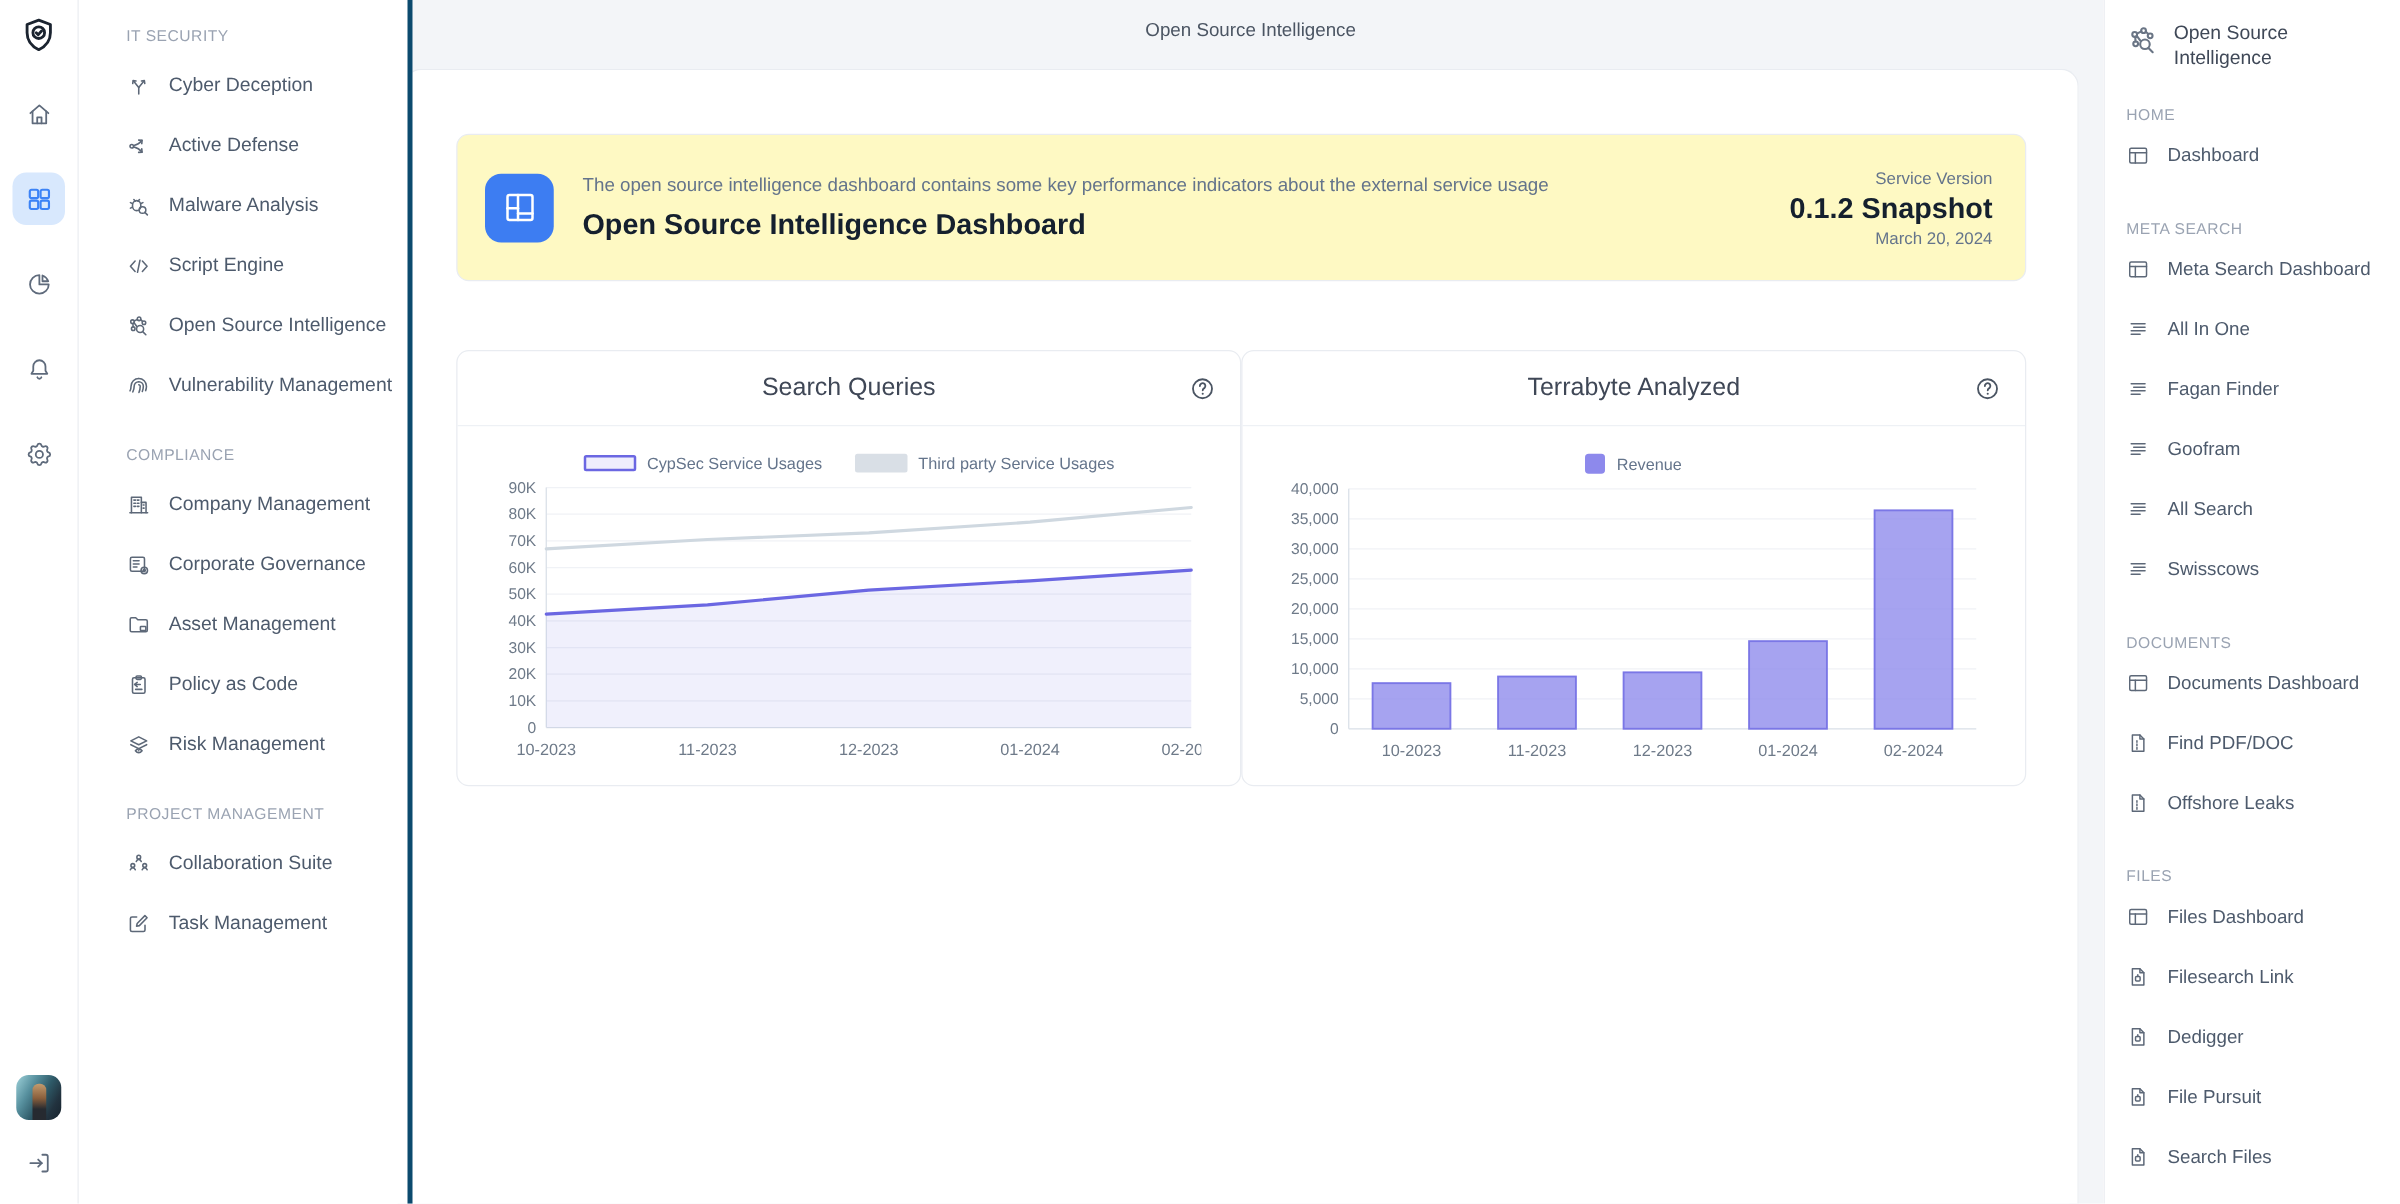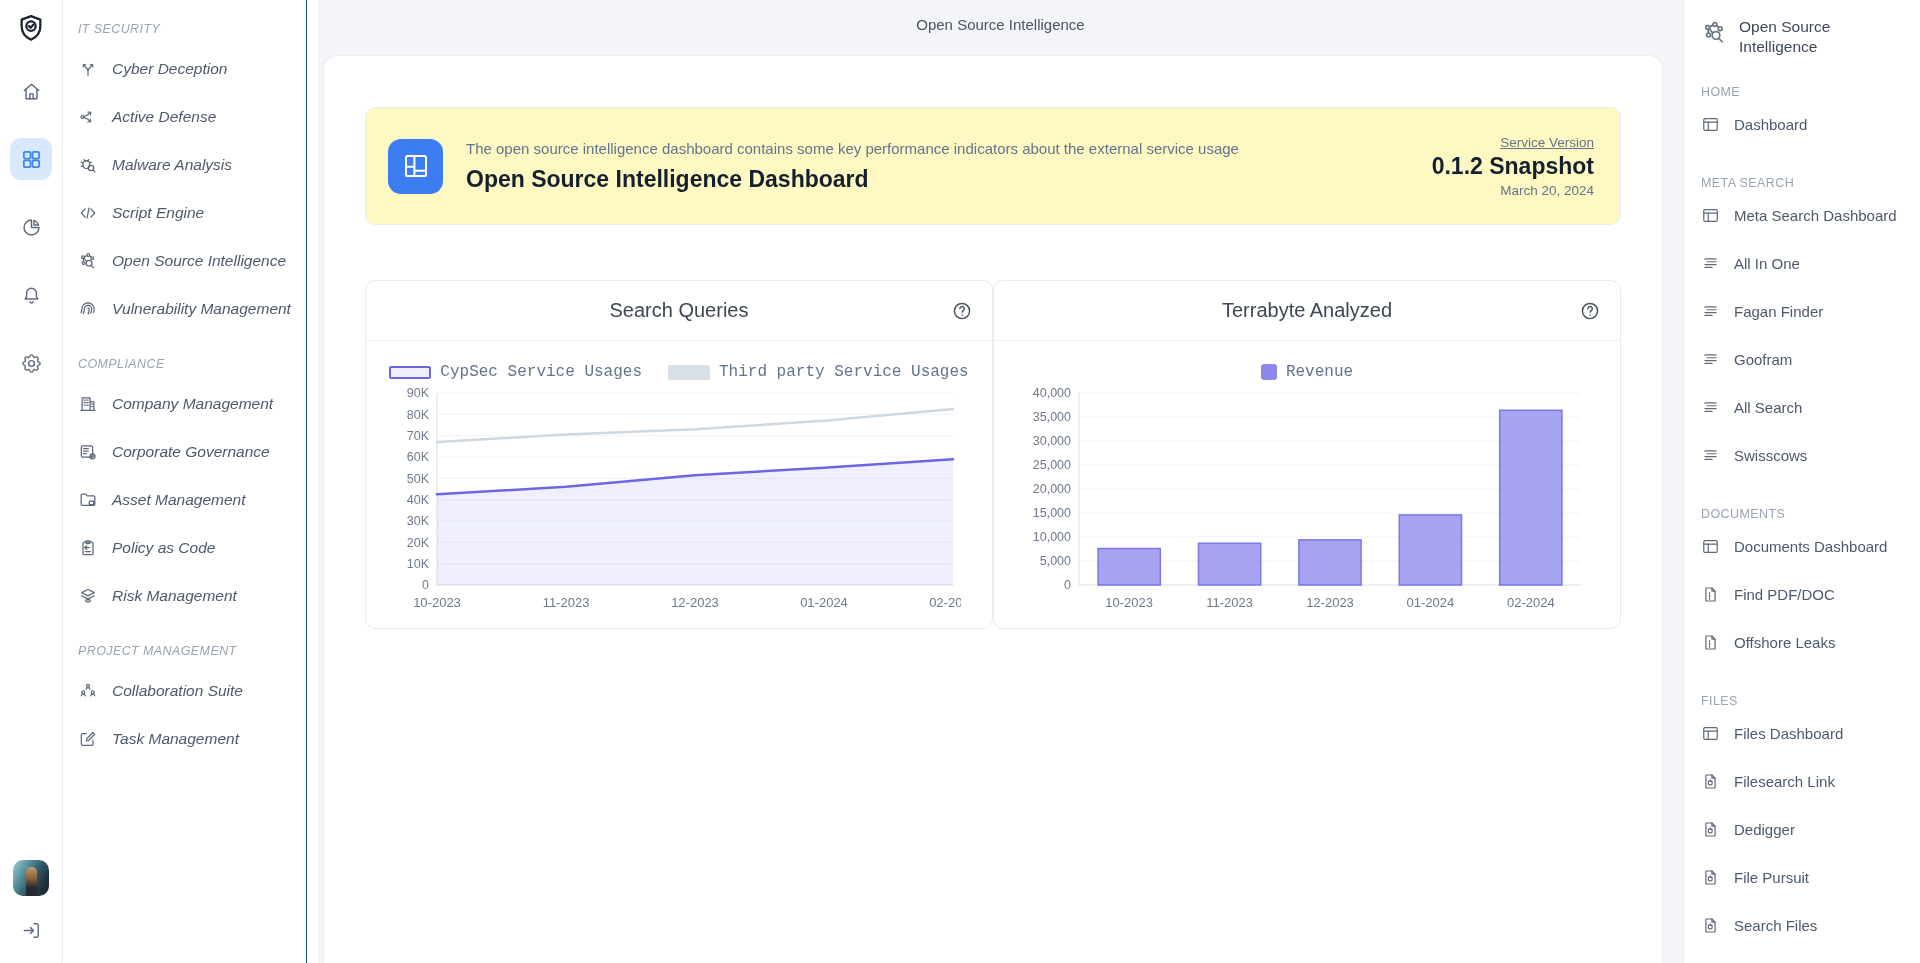--- a/index.html
+++ b/index.html
@@ -15,54 +15,54 @@
   .rail-btn.active { background:#d8e8fd; color:#3c83f6; }
   .rail-spacer { flex:1; }
   .rail-avatar { width:36px; height:36px; border-radius:10px; margin-bottom:13px; cursor:pointer;
                  background:linear-gradient(120deg,#9fd2da 0%,#58919f 30%,#2e5a68 55%,#22333f 78%,#16222c 100%);
                  position:relative; overflow:hidden; }
   .rail-avatar::after { content:""; position:absolute; left:13px; top:7px; width:11px; height:29px;
                  background:linear-gradient(180deg,#c39b6e 0%,#8a5f3c 40%,#262a30 70%); border-radius:5px 5px 0 0; }
   .rail-logout { margin-bottom:12px; margin-top:0; }
 
   
-  .left-nav { position:absolute; left:53px; top:0; width:254px; height:963px; background:#fff;
-              border-right:1px solid #0c4a6e; padding:22px 10px 0 25px; z-index:2;font-style:italic; }
+  .left-nav { position:absolute; left:76px; top:0; width:254px; height:963px; background:#fff;
+              border-right:4px solid #0c4a6e; padding:22px 10px 0 25px; z-index:2; }
   .nav-section-title { font-size:12.5px; letter-spacing:.4px; color:#9aa3b2; margin-bottom:9px; }
   .nav-section + .nav-section { margin-top:24px; }
   .nav-item { display:flex; align-items:center; gap:14px; height:48px; font-size:15.5px; color:#4d5a6c; cursor:pointer; }
   .nav-ico { width:20px; height:20px; color:#5d6878; flex:0 0 auto; display:flex; }
   .nav-ico svg { width:20px; height:20px; }
 
   
   .main { position:absolute; left:318px; right:237px; top:0; bottom:0; background:#f3f5f8; z-index:1; }
   .main-title { text-align:center; padding-top:16px; font-size:15px; color:#4b5563; }
   .panel { position:absolute; left:5px; right:20px; top:55px; bottom:0; background:#fff;
            border:1px solid #e9ecf1; border-bottom:none; border-radius:14px 14px 0 0; }
 
   .header-card { margin:51px 41px 0; height:118px; border:1px solid #e9ecf1; border-radius:10px;
                  background:#fef9c3; display:flex; align-items:center; padding:0 26px 0 22px; }
   .app-icon { width:55px; height:55px; border-radius:13px; background:#3d7df2; display:flex;
               align-items:center; justify-content:center; color:#fff; flex:0 0 auto; }
   .header-texts { margin-left:23px; }
   .header-desc { font-size:15px; color:#64748b; }
   .header-title { font-size:23px; font-weight:bold; color:#15202e; margin-top:9px; }
   .header-meta { margin-left:auto; text-align:right; }
-  .meta-label { font-size:13.5px; color:#64748b;text-decoration:underline; }
+  .meta-label { font-size:13.5px; color:#64748b; }
   .meta-version { font-size:23px; font-weight:bold; color:#15202e; margin-top:3px; }
   .meta-date { font-size:13.5px; color:#64748b; margin-top:3px; }
 
   .charts-row { display:flex; margin:55px 41px 0; }
   .chart-card { flex:1; height:349px; border:1px solid #e9ecf1; border-radius:10px; background:#fff; }
   .chart-card-header { height:60px; border-bottom:1px solid #eef1f5; display:flex; align-items:center;
                        justify-content:center; position:relative; }
   .chart-title { font-size:20px; color:#3f4756; }
   .help-btn { position:absolute; right:19px; top:19px; width:22px; height:22px; color:#4b5563; cursor:pointer; }
   .chart-legend { display:flex; justify-content:center; align-items:center; gap:26px; margin-top:22px; }
-  .legend-item { display:flex; align-items:center; gap:9px; font-size:16px; color:#64748b;font-family:Liberation Mono, monospace; }
+  .legend-item { display:flex; align-items:center; gap:9px; font-size:13px; color:#64748b; }
   .sw-outline { width:42px; height:13px; background:#efeefc; border:2.5px solid #6b67e2; border-radius:2px; }
   .sw-gray { width:42px; height:15px; background:#d9dfe6; border-radius:2px; }
   .sw-purple { width:16px; height:16px; background:#8d89ec; border-radius:3px; }
   .chart-svg { display:block; width:564px; margin:4px auto 0; }
 
   
   .right-sidebar { position:absolute; right:0; top:0; width:237px; height:963px; background:#fff;
                    border-left:1px solid #eef0f4; padding:17px 8px 0 17px; overflow:hidden; z-index:3; }
   .rs-logo { display:flex; gap:11px; align-items:flex-start; }
   .rs-logo-icon { width:27px; height:27px; color:#6a7585; margin-top:2px; display:flex; }

